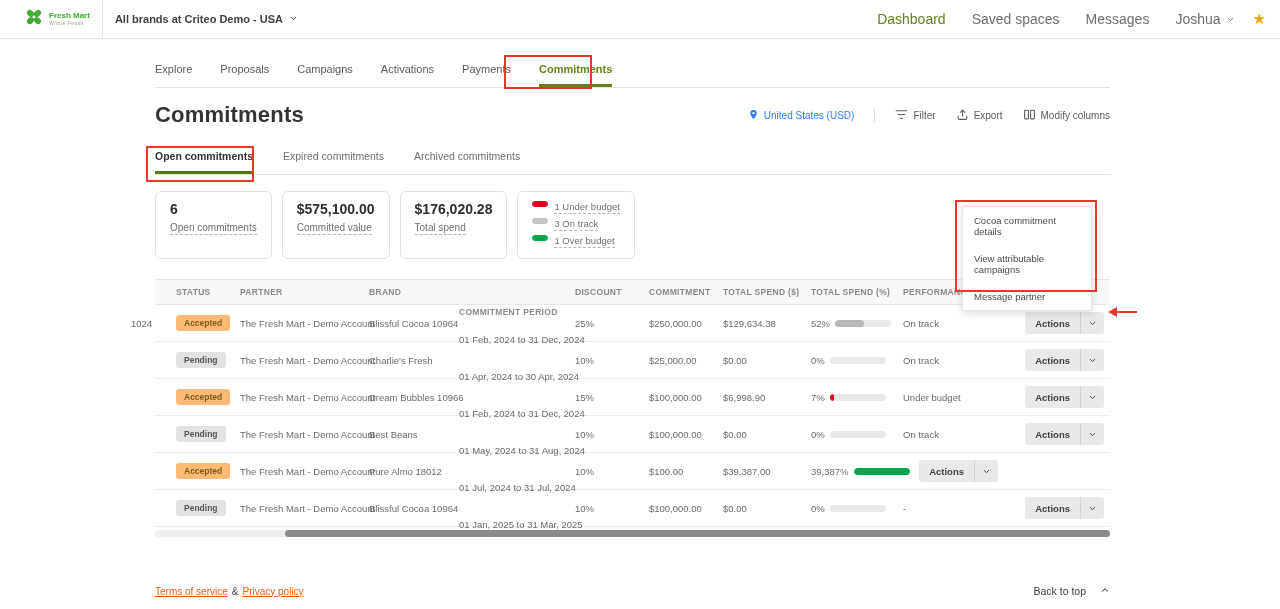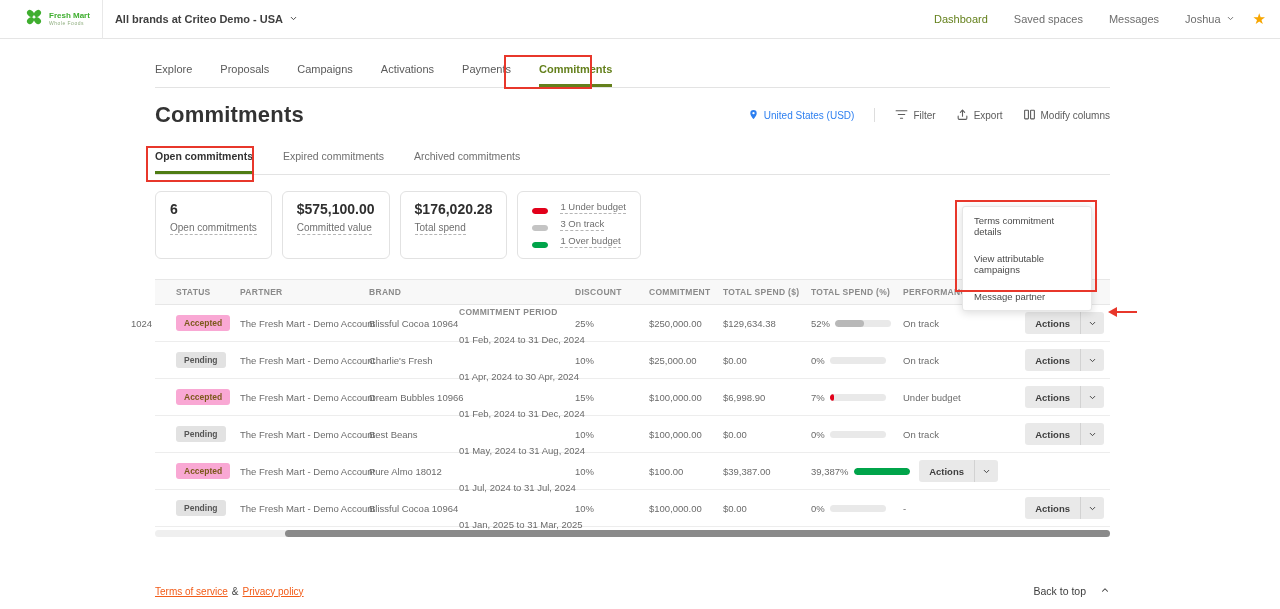--- a/index.html
+++ b/index.html
@@ -10,21 +10,21 @@
   .topbar { height:39px; display:flex; align-items:center; padding:0 14px 0 24px;
     border-bottom:1px solid #e5e5e5; gap:12px; }
   .logo { display:flex; align-items:center; gap:5px; cursor:pointer; }
   .logo-text { display:flex; flex-direction:column; line-height:1.1; }
   .logo-brand { font-size:8px; font-weight:bold; color:#3fae2f; }
   .logo-tagline { font-size:5px; color:#8fae7f; letter-spacing:.5px; }
   .topbar-sep { width:1px; height:39px; background:#e8e8e8; }
   .scope { display:flex; align-items:center; gap:6px; font-size:11px; font-weight:bold;
     color:#3f3f3f; background:none; border:none; cursor:pointer; font-family:inherit; }
   .grow { flex:1; }
-  .top-links { display:flex; align-items:center; gap:26px; font-size:11px; color:#6d6d6d; }
+  .top-links { display:flex; align-items:center; gap:26px; font-size:14px; color:#6d6d6d; }
   .top-link { cursor:pointer; display:flex; align-items:center; gap:5px; }
   .top-link.active { color:#64801c; }
   .star { font-size:15px; color:#f7a600; cursor:pointer; margin-left:6px; }
 
   
   .page { width:955px; margin-left:155px; padding-top:16px; }
 
   
   .navtabs { display:flex; gap:28px; border-bottom:1px solid #e3e3e3; }
   .tab { font-size:11px; color:#5a5a5a; padding:8px 0 12px; cursor:pointer; position:relative; }
@@ -45,42 +45,42 @@
   .subtab.active { color:#333; font-weight:bold; }
   .subtab.active::after { content:""; position:absolute; left:0; right:0; bottom:0; height:3px; background:#4f7d14; }
 
   
   .summary { display:flex; gap:10px; margin-top:16px; }
   .card { border:1px solid #e2e2e2; border-radius:6px; padding:9px 14px 10px; background:#fff; }
   .card-value { font-size:14px; font-weight:bold; color:#2e2e2e; }
   .card-label { font-size:10px; color:#707070; margin-top:5px; display:inline-block;
     border-bottom:1px dashed #b5b5b5; padding-bottom:1px; cursor:default; }
   .legend-card { display:flex; flex-direction:column; justify-content:center; gap:4px; }
-  .legend-row { display:flex; align-items:flex-end; gap:12px; }
+  .legend-row { display:flex; align-items:flex-start; gap:6px; }
   .legend-label { font-size:9.5px; color:#6f6f6f; border-bottom:1px dashed #b5b5b5; padding-bottom:1px; }
 
   
   .bar { display:inline-block; width:56px; height:7px; background:#e9e9e9; border-radius:4px; overflow:hidden; flex:none; }
   .bar .fill { display:block; height:100%; border-radius:4px; }
   .swatch { width:16px; height:6px; }
 
   
   .table { margin-top:20px; }
   .tr { display:flex; align-items:stretch; border-bottom:1px solid #ededed; height:37px; }
   .thead { background:#f8f8f8; border-top:1px solid #e7e7e7; border-bottom:1px solid #e7e7e7; height:26px; }
   .td { display:flex; align-items:center; padding-left:4px; font-size:9.5px; color:#6b6b6b; white-space:nowrap; overflow:visible; }
   .th { font-size:8.5px; font-weight:bold; color:#8a8a8a; letter-spacing:.3px; }
   .c-stub{width:17px; padding-left:0;} .c-status{width:64px;} .c-partner{width:129px;}
   .c-brand{width:90px;} .c-period{width:116px;margin-top:32px;} .c-disc{width:74px;} .c-comm{width:74px;}
   .c-spend{width:88px;} .c-pct{width:92px; gap:5px;} .c-perf{width:106px;}
   .c-act{width:105px; justify-content:flex-end; padding-right:6px;}
   .refpartial { margin-left:-24px; font-size:9.5px; color:#6b6b6b; }
 
   .badge { display:inline-block; font-size:8.5px; font-weight:bold; padding:3px 8px; border-radius:3px; }
-  .badge[data-variant="accepted"] { background:#f9a8d4; color:#7c591b; }
+  .badge[data-variant="accepted"] { background:#fdba74; color:#7c591b; }
   .badge[data-variant="pending"]  { background:#e2e2e2; color:#565656; }
 
   .actions-btn { display:flex; align-items:center; height:22px; background:#e9e9e9;
     border-radius:3px; cursor:pointer; overflow:hidden; }
   .actions-label { font-size:9.5px; font-weight:bold; color:#3f3f3f; padding:0 10px; }
   .actions-caret { width:24px; height:22px; display:flex; align-items:center; justify-content:center;
     border-left:1px solid #d2d2d2; color:#3f3f3f; }
 
   
   .hscroll { margin-top:3px; height:7px; background:#efefef; border-radius:4px; position:relative; cursor:pointer; }
@@ -456,21 +456,21 @@
       <span>
         <svg width="10" height="10" viewBox="0 0 24 24" fill="none" stroke="#3d3d3d" stroke-width="2.5" stroke-linecap="round" stroke-linejoin="round">
             <path d="M6 15l6-6 6 6"></path>
           </svg>
       </span>
     </span>
   </footer>
 </div>
 
 <div class="context-menu">
-  <div class="menu-item">Terms commitment details</div>
+  <div class="menu-item">Cocoa commitment details</div>
   <div class="menu-item">View attributable campaigns</div>
   <div class="menu-item">Message partner</div>
 </div>
 
 <div class="annotation-box" style="left:504px; top:55px; width:88px; height:34px;"></div>
 <div class="annotation-box" style="left:146px; top:146px; width:108px; height:36px;"></div>
 <div class="annotation-box" style="left:955px; top:200px; width:142px; height:92px;"></div>
 <div class="annotation-arrow" style="left:1108px; top:307px;">
   <span class="arrow-head"></span>
     <span class="arrow-line"></span>

